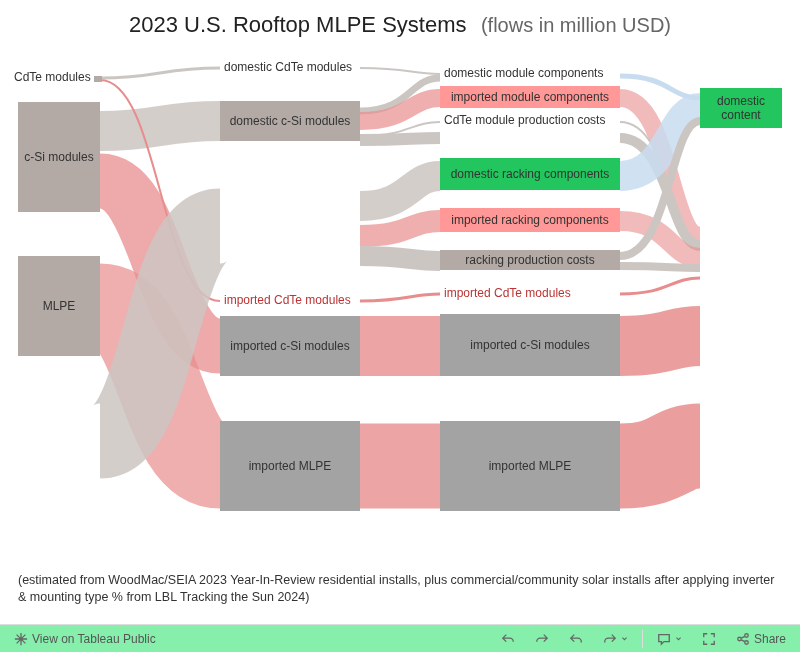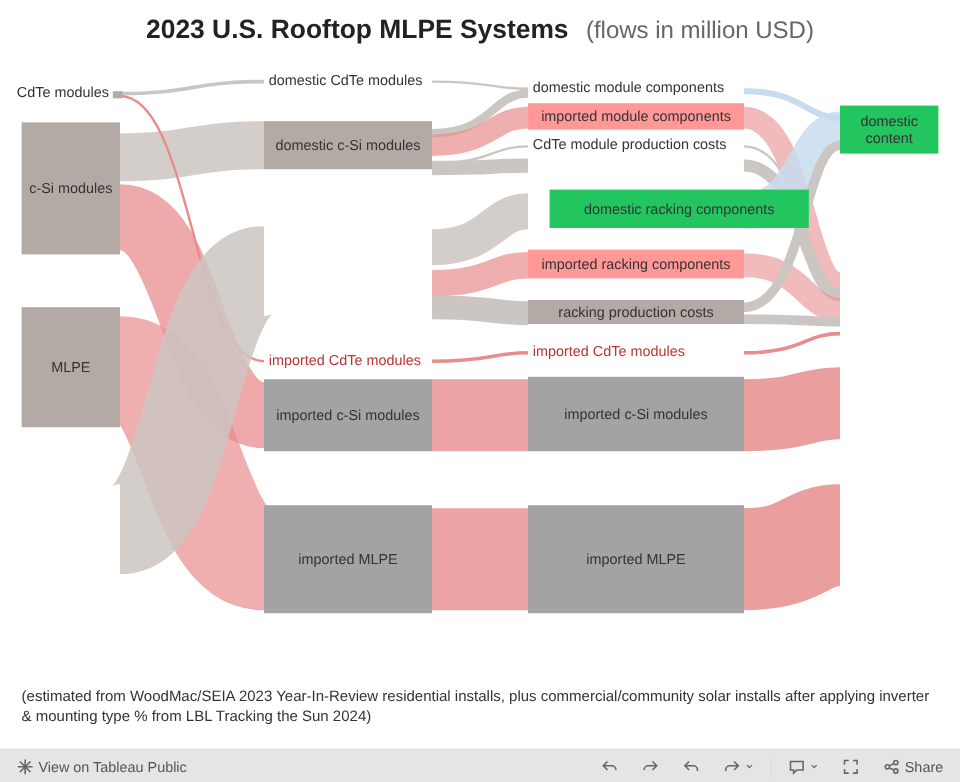--- a/index.html
+++ b/index.html
@@ -10,21 +10,21 @@
     height: 652px;
     overflow: hidden;
     position: relative;
   }
   .title-wrap {
     text-align: center;
     padding: 12px 0 8px;
   }
   .title-main {
     font-size: 22px;
-    font-weight: 700;
+    font-weight: 400;
     color: #222;
     display: inline;
     text-align: right;
   }
   .title-sub {
     font-size: 20px;
     font-weight: 400;
     color: #666;
     display: inline;
     margin-left: 10px;
@@ -68,21 +68,21 @@
     bottom: 46px;
     font-size: 12.5px;
     color: #333;
     line-height: 1.35;
     max-width: 760px;
   }
   .toolbar {
     position: absolute;
     left: 0; right: 0; bottom: 0;
     height: 28px;
-    background: #e5e5e5;
+    background: #86efac;
     border-top: 1px solid #ddd;
     display: flex;
     align-items: center;
     padding: 0 8px;
     gap: 8px;
     font-size: 12px;
     color: #444;
   }
   .toolbar .spacer { flex: 1; }
   .toolbar .btn {
@@ -165,21 +165,21 @@
   </div>
   <div class="node node-red" style="left:210px;top:375px;width:140px;height:90px">
     <span>imported MLPE</span>
   </div>
 
   <div class="label" style="left:434px;top:20px">domestic module components</div>
   <div class="node node-red-light" style="left:430px;top:40px;width:180px;height:22px">
     <span>imported module components</span>
   </div>
   <div class="label" style="left:434px;top:67px">CdTe module production costs</div>
-  <div class="node node-blue-light" style="left:448px;top:112px;width:216px;height:32px">
+  <div class="node node-blue-light" style="left:430px;top:112px;width:180px;height:32px">
     <span>domestic racking components</span>
   </div>
   <div class="node node-red-light" style="left:430px;top:162px;width:180px;height:24px">
     <span>imported racking components</span>
   </div>
   <div class="node node-grey" style="left:430px;top:204px;width:180px;height:20px">
     <span>racking production costs</span>
   </div>
   <div class="label" style="left:434px;top:240px;color:#b33">imported CdTe modules</div>
   <div class="node node-red" style="left:430px;top:268px;width:180px;height:62px">

